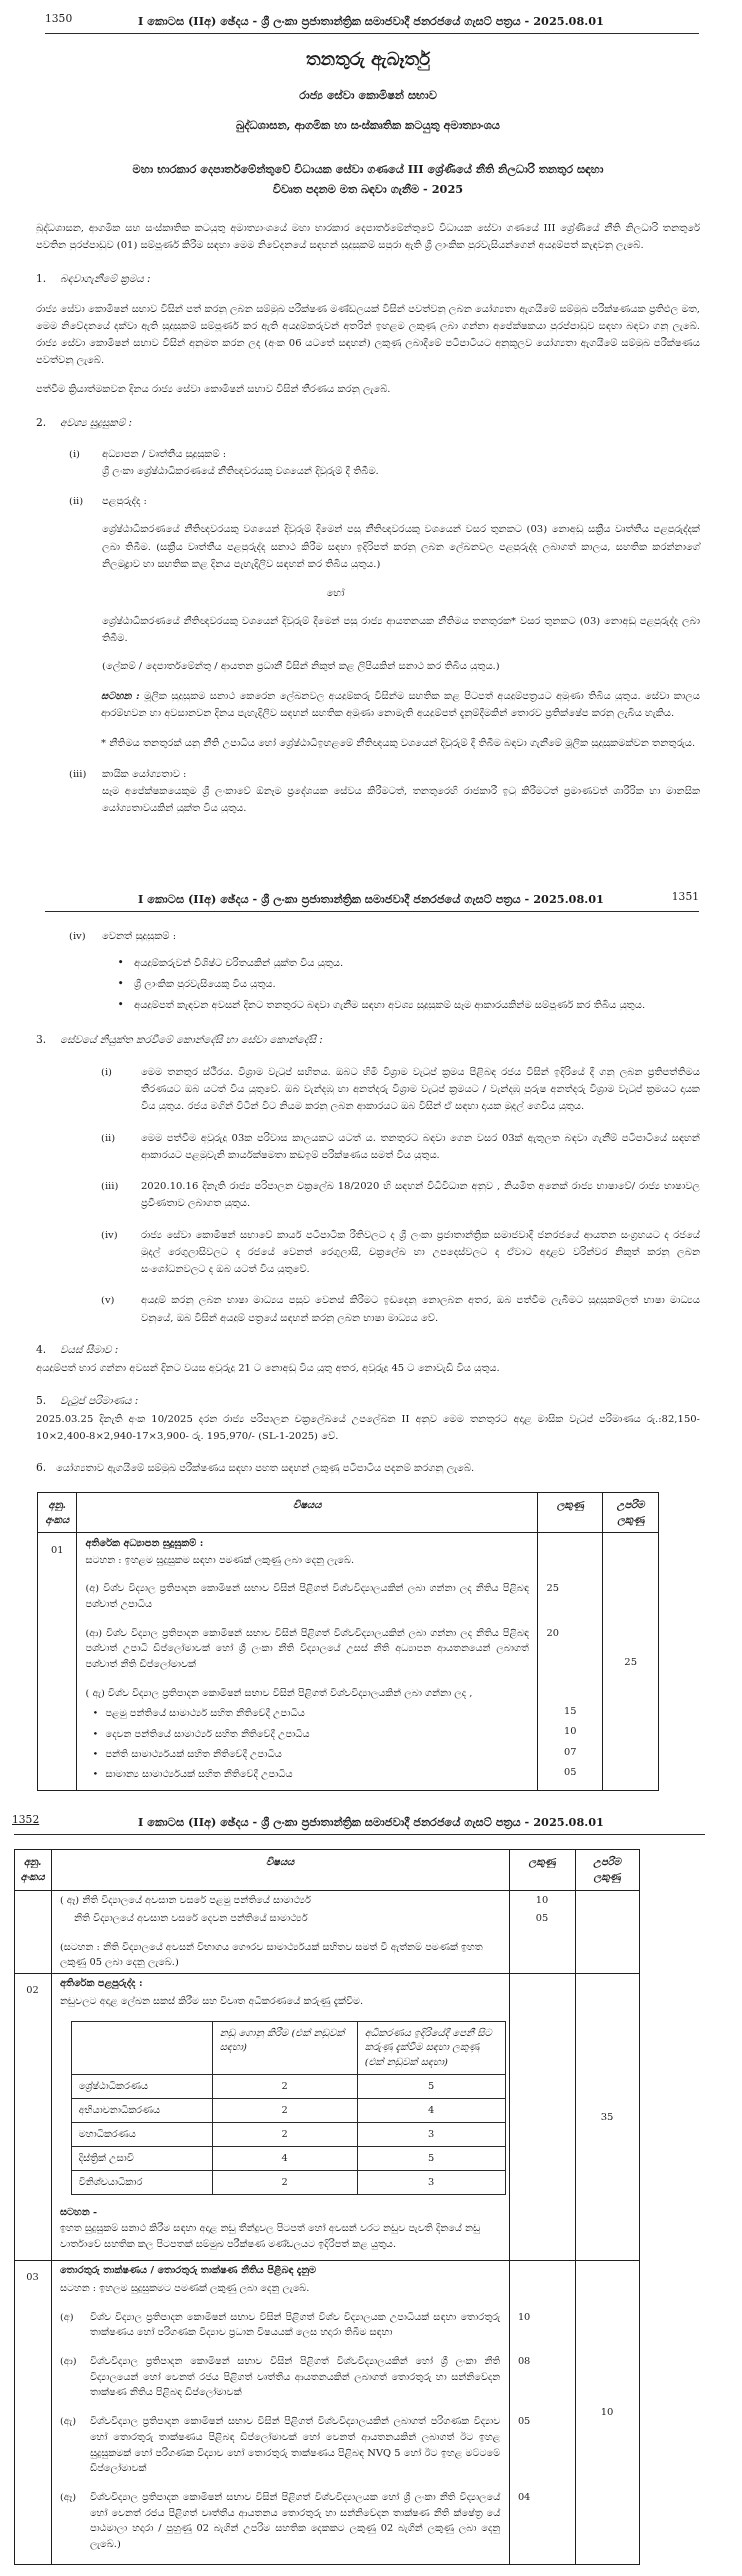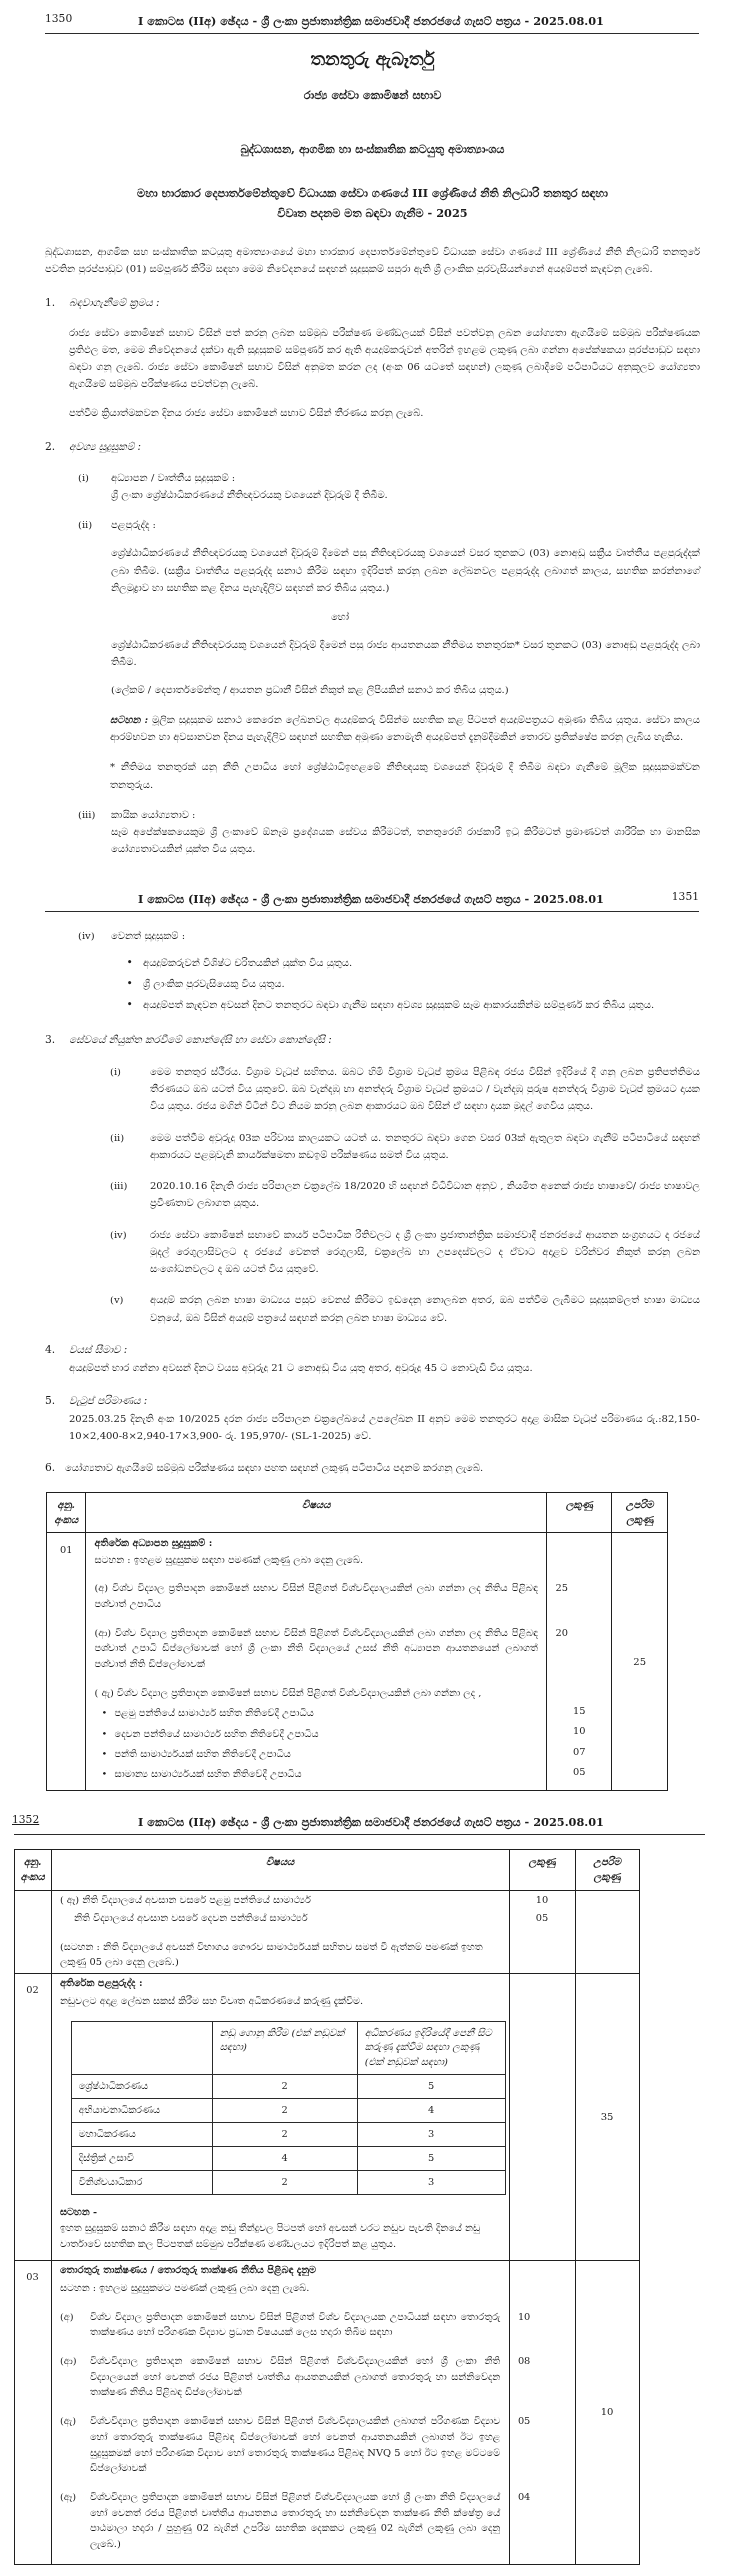--- a/index.html
+++ b/index.html
@@ -16,35 +16,35 @@
 
   .pghead { position:relative; padding-top:14px; font-weight:bold; font-size:11.3px; line-height:1.3; }
   .pghead .center { text-align:center; padding:0 71px; }
   .pgnum { position:absolute; top:12px; font-weight:normal; font-size:10.7px; }
   .pgnum.pleft  { left:45px; }
   .pgnum.pright { right:43px; }
   .pgnum.pleft3 { left:12px;text-decoration:underline; }
   .rule  { border-bottom:1.8px solid #2b2b2b; margin:4.2px 43px 0 45px; }
   .rule3 { border-bottom:1.8px solid #2b2b2b; margin:4.2px 37px 0 13.6px; }
 
-  .content  { padding:0 42px 0 45px; }
+  .content  { padding:0 42px 0 36px; }
   .content3 { padding:0 37px 0 13.6px; }
 
   .title    { text-align:center; font-size:18px; font-weight:bold; margin-top:14.2px; line-height:1.25; }
   .subhead  { text-align:center; font-size:11.3px; font-weight:bold; }
   .commission { margin-top:15.4px; }
-  .ministry   { margin-top:35px; }
+  .ministry   { margin-top:11px; }
   .postline1  { margin-top:24px; }
   .postline2  { margin-top:1.2px; }
   .intro { margin-top:19px; text-align:justify; }
 
   .sec { position:relative; margin-top:16.6px; }
   .secno { position:absolute; left:0; top:0; font-size:10.7px; }
   .seclabel { margin-left:24px; font-style:italic; font-size:10.4px; }
-  .secbody  { margin-left:24px; text-align:justify; }
+  .secbody  { text-align:justify; }
 
   .subitem { position:relative; margin-top:13px; margin-left:33px; }
   .subno { position:absolute; left:0; top:0; }
   .subbody { margin-left:33px; text-align:justify; }
 
   .or-sep { text-align:center; margin:12px 131px 0 0; }
   .notewrap { margin-top:13px; margin-left:65px; text-align:justify; }
   .notelabel { font-weight:bold; font-style:italic; }
   .starnote { margin-top:13px; margin-left:65px; text-align:justify; }
 

